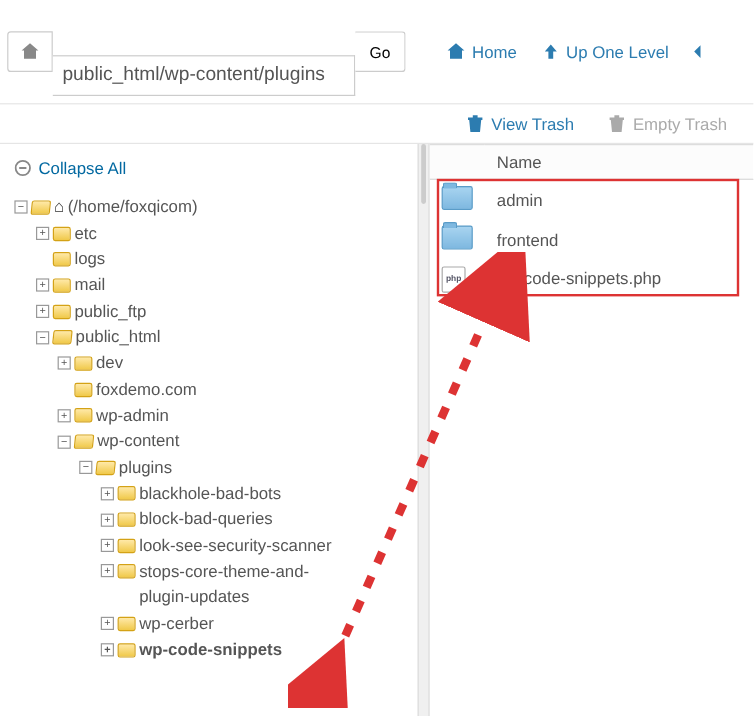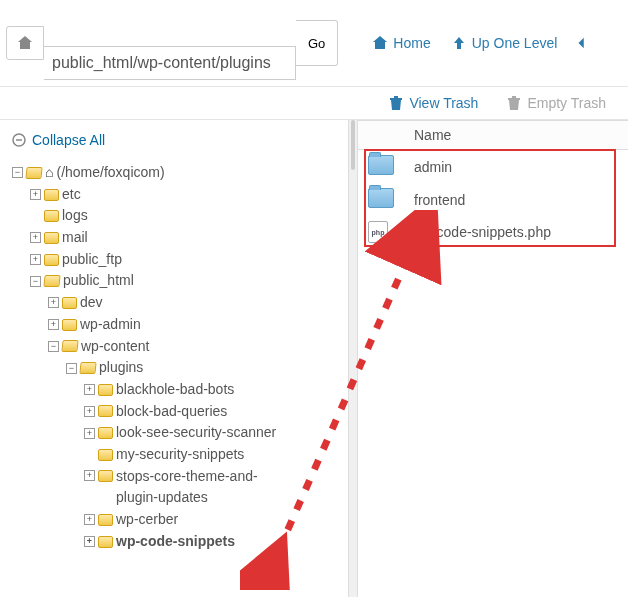--- a/index.html
+++ b/index.html
@@ -1,21 +1,21 @@
 <!DOCTYPE html>
 <html><head>
 <meta charset="utf-8">
 <style>
 * { box-sizing: border-box; margin: 0; padding: 0; }
 body { font-family: -apple-system, "Segoe UI", Arial, sans-serif; font-size: 13px; color: #555; background: #fff; }
 
 .toolbar { display: flex; align-items: center; padding: 6px; gap: 0; border-bottom: 1px solid #e5e5e5; }
 .home-btn { border: 1px solid #ccc; background: #fff; width: 38px; height: 34px; display: flex; align-items: center; justify-content: center; border-radius: 3px 0 0 3px; cursor: pointer; }
 .path-input { border: 1px solid #ccc; border-left: none; height: 34px; padding: 0 8px; width: 252px; font-size: 16px; color: #555; margin-top: 40px; }
-.go-btn { border: 1px solid #ccc; border-left: none; background: #fff; height: 46px; padding: 0 12px; border-radius: 0 3px 3px 0; cursor: pointer; font-size: 13px; }
+.go-btn { border: 1px solid #ccc; border-left: none; background: #fff; height: 34px; padding: 0 12px; border-radius: 0 3px 3px 0; cursor: pointer; font-size: 13px; }
 .link-btn { color: #2c7cb0; display: flex; align-items: center; gap: 5px; padding: 0 10px; font-size: 14px; cursor: pointer; }
 
 .second-row { display: flex; justify-content: flex-end; padding: 8px 22px; gap: 18px; border-bottom: 1px solid #e5e5e5; }
 .link-dis { color: #aaa; display: flex; align-items: flex-end; gap: 5px; font-size: 14px; }
 
 .main { display: flex; height: 520px; }
 .left-pane { width: 348px; overflow: auto; padding: 12px 8px 8px 12px; position: relative; }
 .collapse-all { display: flex; align-items: center; gap: 6px; color: #0369a1; cursor: pointer; margin-bottom: 14px; font-size: 14px; }
 .tree { font-size: 14px; line-height: 1.55; }
 .tree ul { list-style: none; padding-left: 18px; }
@@ -147,20 +147,27 @@
               <ul>
                 <li>
                     <div class="row">
                       <span class="toggle">+</span>
                       <span class="folder-ic"></span>
                       <span>dev</span>
                     </div>
                   </li>
                 <li>
                     <div class="row">
+                      <span class="toggle-spacer"></span>
+                      <span class="folder-ic"></span>
+                      <span>foxdemo.com</span>
+                    </div>
+                  </li>
+                <li>
+                    <div class="row">
                       <span class="toggle">+</span>
                       <span class="folder-ic"></span>
                       <span>wp-admin</span>
                     </div>
                   </li>
                 <li>
                   <div class="row">
                       <span class="toggle">−</span>
                       <span class="folder-open"></span>
                       <span>wp-content</span>
@@ -185,27 +192,20 @@
                               <span class="toggle">+</span>
                               <span class="folder-ic"></span>
                               <span>block-bad-queries</span>
                             </div>
                           </li>
                         <li>
                             <div class="row">
                               <span class="toggle">+</span>
                               <span class="folder-ic"></span>
                               <span>look-see-security-scanner</span>
-                            </div>
-                          </li>
-                        <li>
-                            <div class="row">
-                              <span class="toggle-spacer"></span>
-                              <span class="folder-ic"></span>
-                              <span>my-security-snippets</span>
                             </div>
                           </li>
                         <li>
                             <div class="row" style="align-items:flex-start">
                               <span class="toggle" style="margin-top:4px">+</span>
                               <span class="folder-ic" style="margin-top:4px"></span>
                               <span style="white-space:normal;max-width:170px">stops-core-theme-and-plugin-updates</span>
                             </div>
                           </li>
                         <li>

